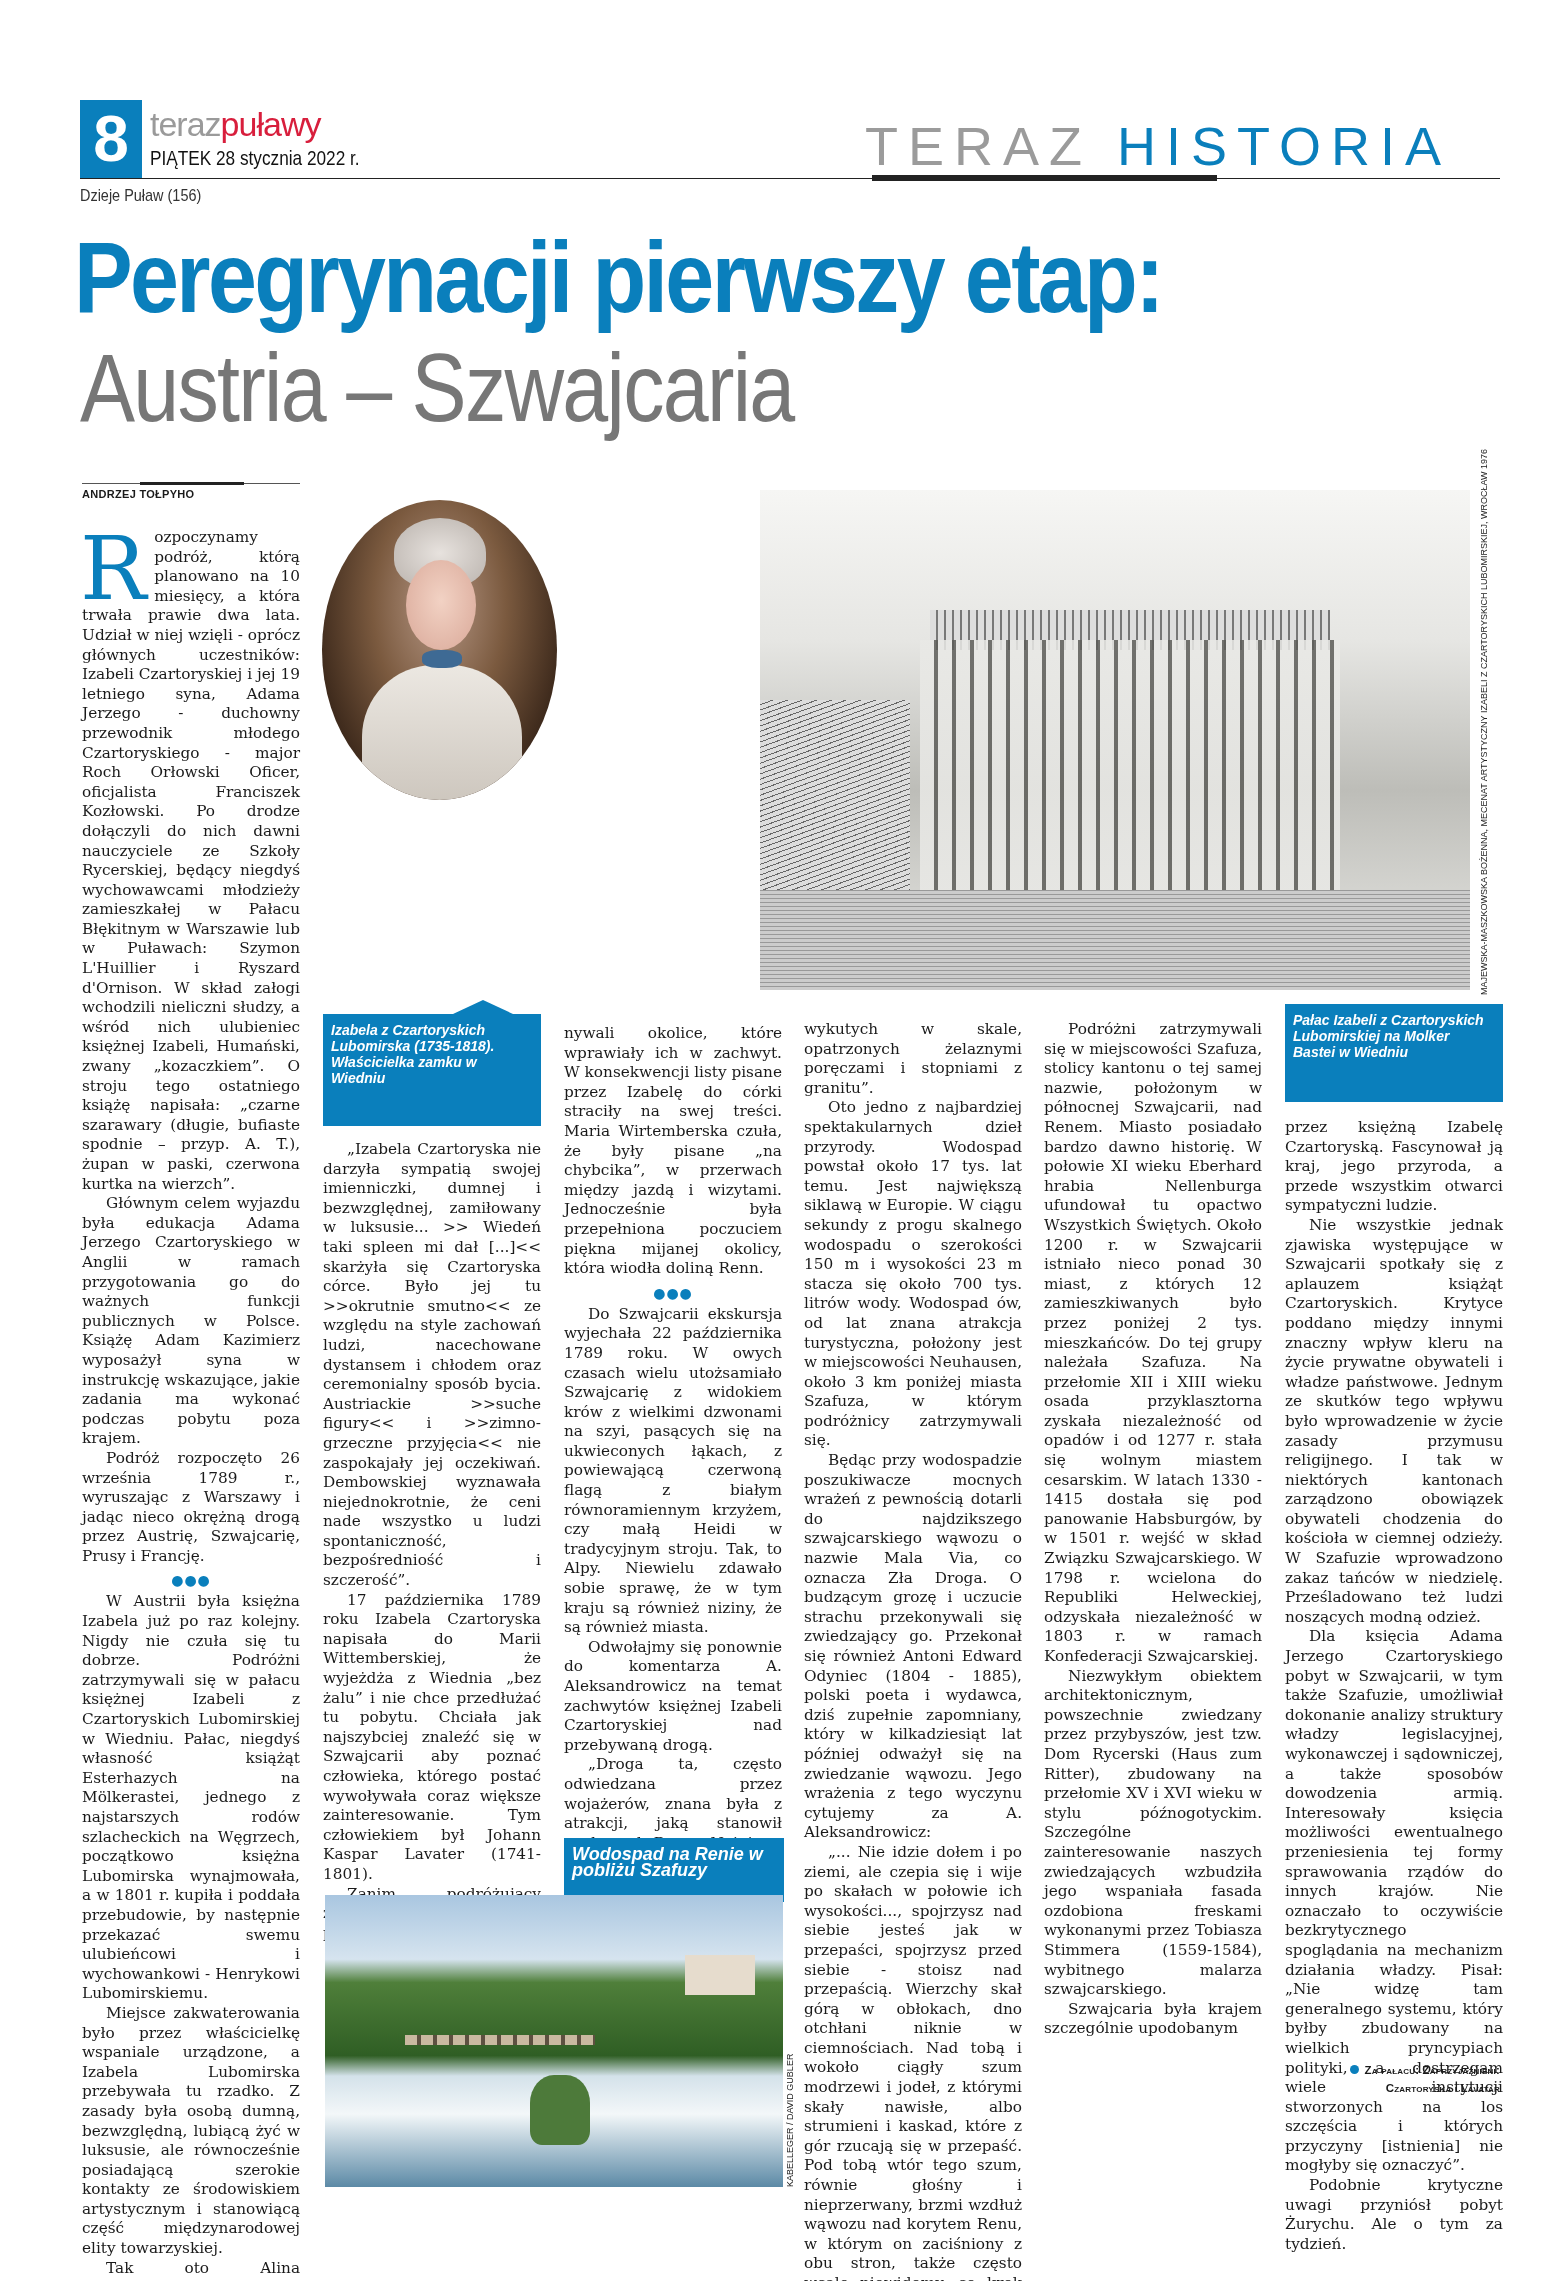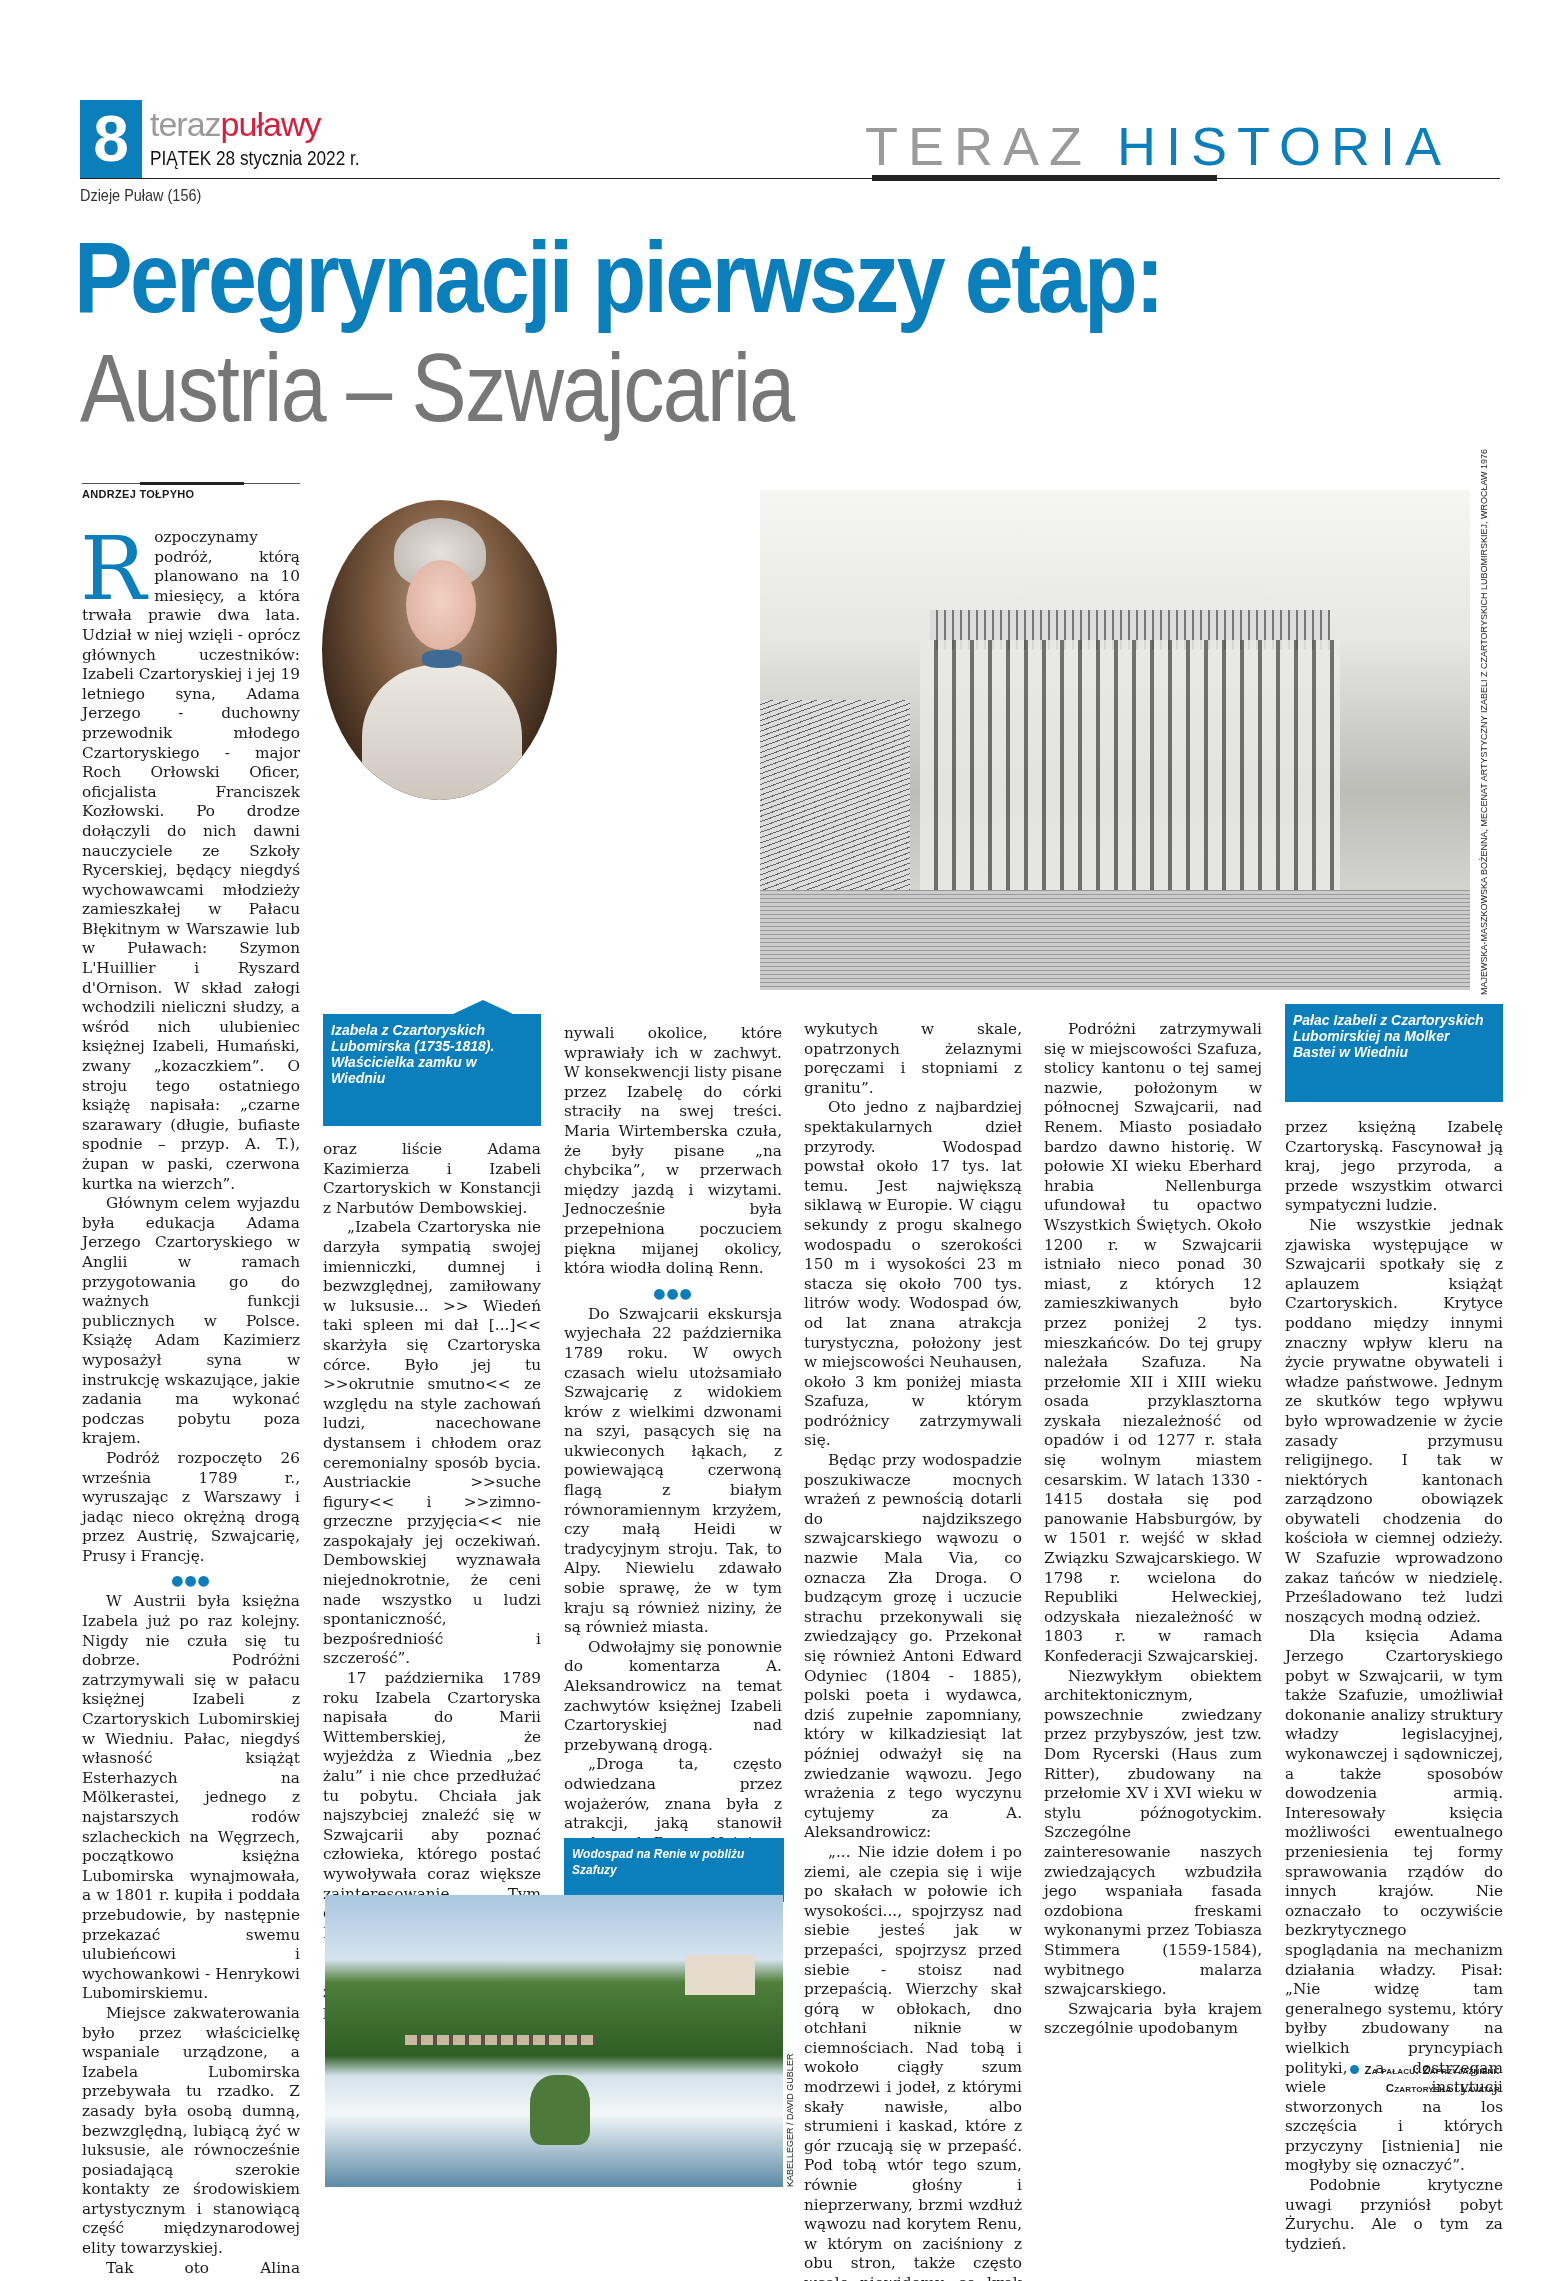--- a/index.html
+++ b/index.html
@@ -46,21 +46,21 @@
   .waterfall .castle { position:absolute; left:360px; top:60px; width:70px; height:40px; background:#e6dccd; }
   .waterfall .rock { position:absolute; left:205px; top:180px; width:60px; height:70px; border-radius:40% 40% 20% 20%; background:#4d7a3a; }
   .waterfall .bridge { position:absolute; left:80px; top:140px; width:190px; height:10px; background:repeating-linear-gradient(90deg,#c9b9a0 0 12px,#5d5040 12px 16px); }
   .cred2 { left:785px; top:1895px; width:12px; height:292px; }
   .cred2 span { position:absolute; left:0; bottom:0; transform:rotate(-90deg); transform-origin:left bottom; white-space:nowrap; font-family:"Liberation Sans", sans-serif; font-size:9px; color:#222; margin-left:10px; }
   
   .cap { background:#0a7fbc; color:#fff; font-family:"Liberation Sans", sans-serif; font-weight:bold; font-style:italic; font-size:14px; line-height:16px; padding:8px 8px 10px; box-sizing:border-box; }
   .cap1 { left:323px; top:1014px; width:218px; height:112px; }
   .cap1::before { content:""; position:absolute; left:130px; top:-14px; border-left:30px solid transparent; border-right:30px solid transparent; border-bottom:14px solid #0a7fbc; }
   .cap2 { left:1285px; top:1004px; width:218px; height:98px; }
-  .cap3 { left:564px; top:1838px; width:220px; height:64px; font-size:12px; }
+  .cap3 { left:564px; top:1838px; width:220px; height:64px; font-size:18px; }
   .cap3::after { content:""; position:absolute; left:140px; bottom:-12px; border-left:30px solid transparent; border-right:30px solid transparent; border-top:12px solid #0a7fbc; }
   .next { left:1290px; top:2061px; width:210px; text-align:right; font-family:"Liberation Sans", sans-serif; font-weight:bold; font-size:11.5px; line-height:18px; font-variant:small-caps; letter-spacing:0.2px; }
   .next .dot { display:inline-block; width:9px; height:9px; border-radius:50%; background:#0a7fbc; margin-right:6px; }
 </style>
 </head>
 <body>
 
 <div class="abs page-num">8</div>
 <div class="abs brand">
   <span class="g">teraz</span><span class="r">puławy</span>
@@ -93,21 +93,20 @@
 
 <div class="abs portrait">
   <div class="hair"></div>
   <div class="face"></div>
   <div class="dress"></div>
   <div class="bow"></div>
 </div>
 <div class="abs cap cap1">Izabela z Czartoryskich Lubomirska (1735-1818). Właścicielka zamku w Wiedniu</div>
 
 <div class="abs col" style="left:323px; top:1140px; width:218px;">
-  <p class="noind">oraz liście Adama Kazimierza i Izabeli Czartoryskich w Konstancji z Narbutów Dembowskiej.</p>
   <p>„Izabela Czartoryska nie darzyła sympatią swojej imienniczki, dumnej i bezwzględnej, zamiłowany w luksusie... &gt;&gt; Wiedeń taki spleen mi dał [...]&lt;&lt; skarżyła się Czartoryska córce. Było jej tu &gt;&gt;okrutnie smutno&lt;&lt; ze względu na style zachowań ludzi, nacechowane dystansem i chłodem oraz ceremonialny sposób bycia. Austriackie &gt;&gt;suche figury&lt;&lt; i &gt;&gt;zimno-grzeczne przyjęcia&lt;&lt; nie zaspokajały jej oczekiwań. Dembowskiej wyznawała niejednokrotnie, że ceni nade wszystko u ludzi spontaniczność, bezpośredniość i szczerość”.</p>
   <p>17 października 1789 roku Izabela Czartoryska napisała do Marii Wittemberskiej, że wyjeżdża z Wiednia „bez żalu” i nie chce przedłużać tu pobytu. Chciała jak najszybciej znaleźć się w Szwajcarii aby poznać człowieka, którego postać wywoływała coraz większe zainteresowanie. Tym człowiekiem był Johann Kaspar Lavater (1741-1801).</p>
   <p>Zanim podróżujący znaleźli się w Szwajcarii poko-</p>
 </div>
 
 <div class="abs engraving">
   <div class="wall"></div>
   <div class="roof"></div>
   <div class="bld"></div>
   <div class="grnd"></div>

